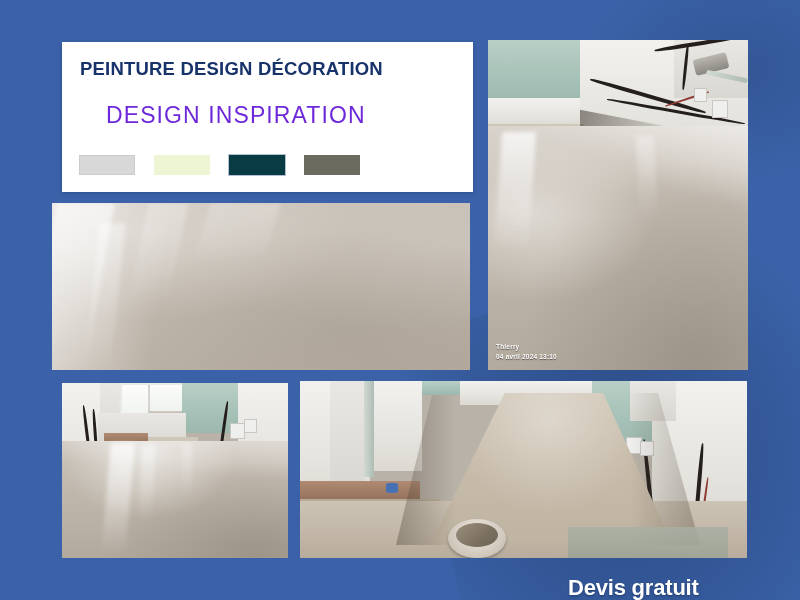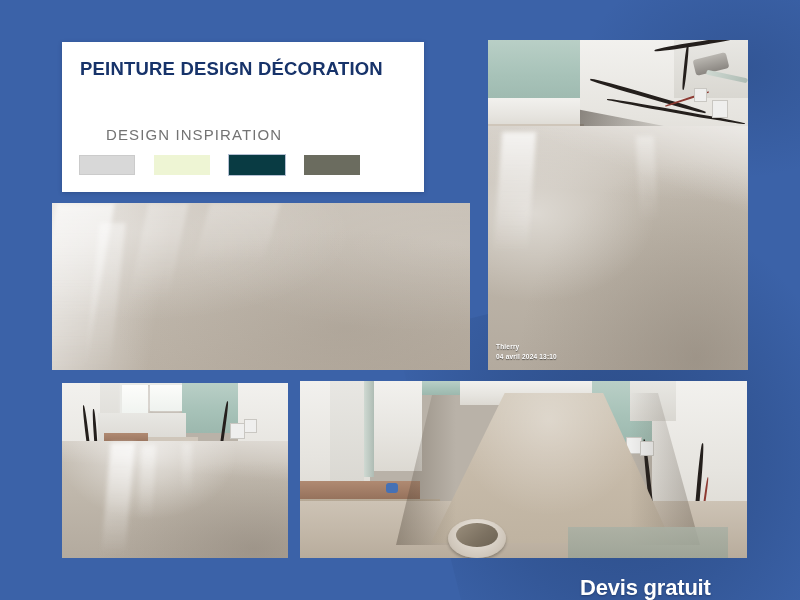--- a/index.html
+++ b/index.html
@@ -19,33 +19,33 @@
     pointer-events:none;
   }
   .bg-vignette2{
     position:absolute;right:-40px;top:-40px;width:260px;height:220px;
     background:radial-gradient(ellipse at 60% 50%, rgba(30,56,104,.30) 0%, rgba(30,56,104,0) 70%);
     pointer-events:none;
   }
 
   
   .card{
-    position:absolute;left:62px;top:42px;width:362px;height:150px;
+    position:absolute;left:62px;top:42px;width:411px;height:150px;
     background:#ffffff;
     box-shadow:0 1px 4px rgba(10,25,55,.25);
   }
   .card-title{
     position:absolute;left:18px;top:16px;
     font-size:18.5px;font-weight:bold;letter-spacing:.2px;
     color:#17336a;white-space:nowrap;
   }
   .card-sub{
     position:absolute;left:44px;top:60px;
-    font-size:15px;font-weight:400;letter-spacing:1.1px;
-    color:#737373;white-space:nowrap;margin-top:24px;
+    font-size:23px;font-weight:400;letter-spacing:1.1px;
+    color:#6d28d9;white-space:nowrap;
   }
   .swatches{position:absolute;left:17px;top:113px;display:flex;gap:19px;}
   .swatch{width:56px;height:20px;}
   .swatch.s0{box-shadow:inset 0 0 0 1px rgba(0,0,0,.06);}
   .swatch.s2{box-shadow:0 0 0 1px rgba(120,140,175,.55);}
 
   
   .photo{position:absolute;overflow:hidden;background:#b9b2a8;}
   .photo .inner{position:absolute;inset:0;}
 
@@ -101,21 +101,20 @@
     position:absolute;left:62px;top:575px;
     font-size:22px;font-weight:bold;color:#ffffff;
     letter-spacing:-.2px;white-space:nowrap;
     text-shadow:0 1px 2px rgba(12,28,62,.45);
   }
   .foot-cta{
     position:absolute;left:568px;top:575px;
     font-size:22px;font-weight:bold;color:#ffffff;
     letter-spacing:-.2px;white-space:nowrap;
     text-shadow:0 1px 2px rgba(12,28,62,.45);
-    margin-left:12px;
   }
 </style>
 </head>
 <body>
 
 <div class="stage">
 
   <div class="bg-vignette"></div>
   <div class="bg-vignette2"></div>
 

